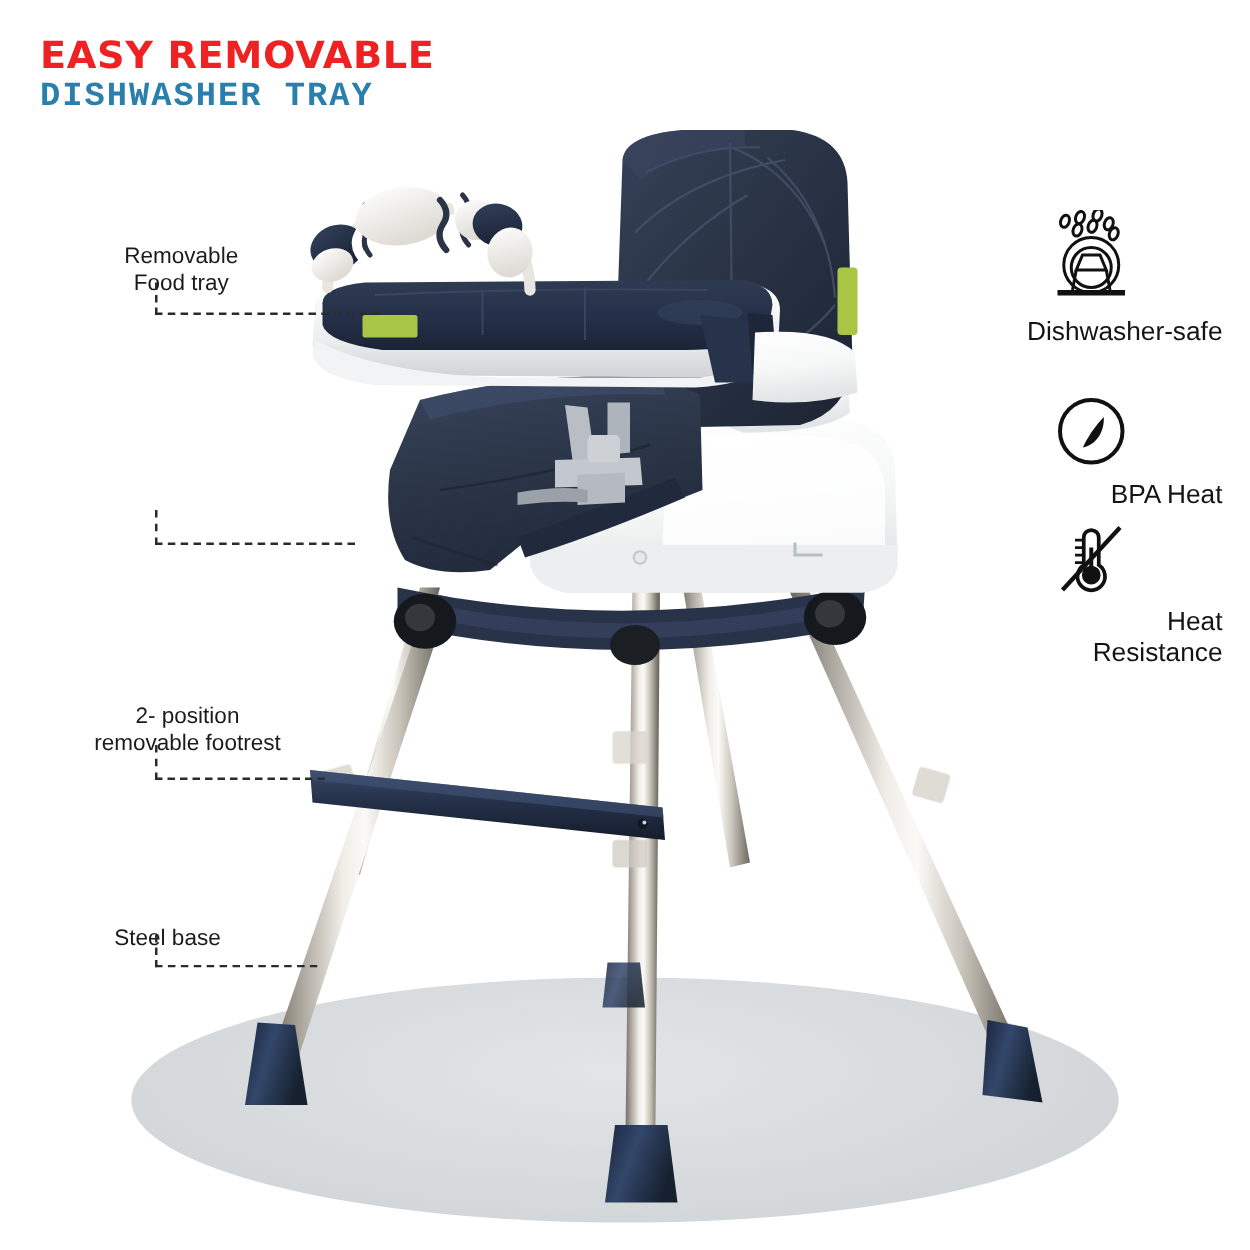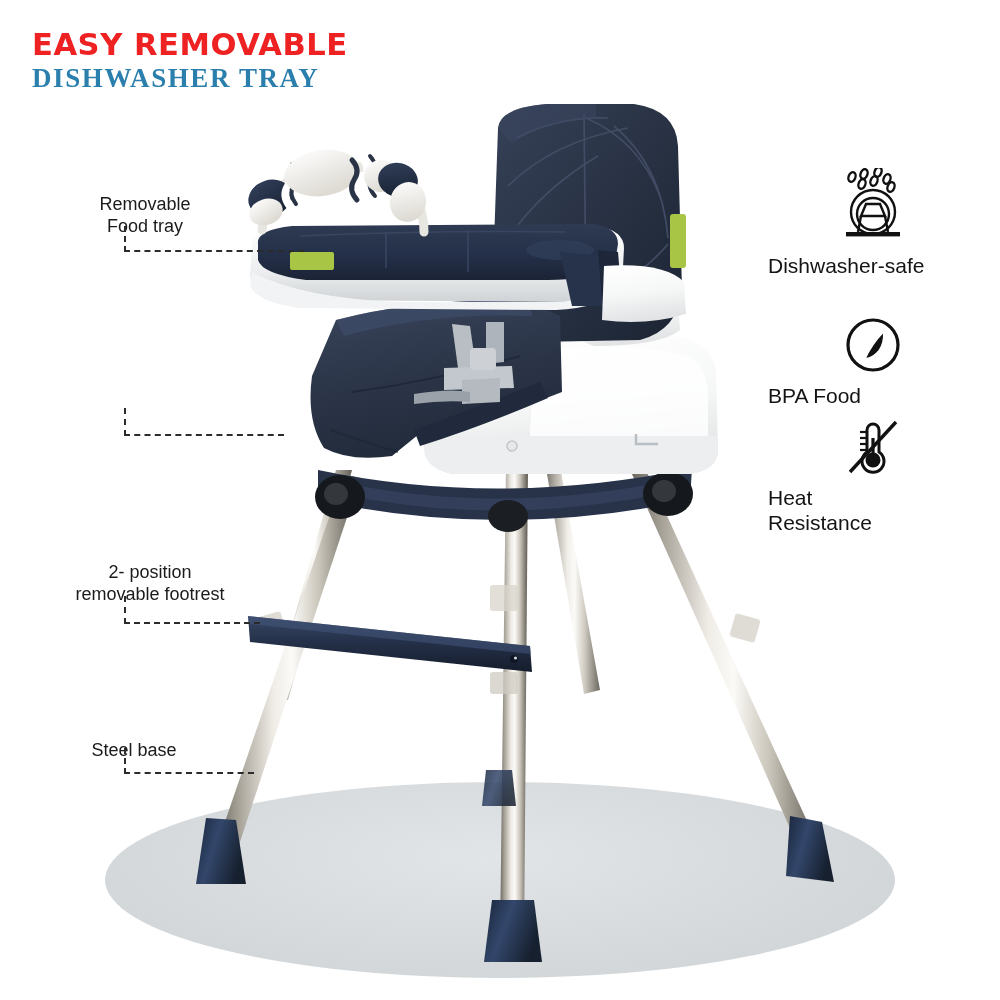--- a/index.html
+++ b/index.html
@@ -15,34 +15,34 @@
   
   .headline{position:absolute;left:32px;top:30px;line-height:1.0;}
   .headline .l1{
     font-size:30px;font-weight:bold;letter-spacing:0.5px;
     font-family:"DejaVu Sans", sans-serif;
     transform:scaleX(1.02);transform-origin:left center;
     white-space:nowrap;
   }
   .headline .l2{
     font-size:27px;font-weight:bold;letter-spacing:1.6px;
-    font-family:Liberation Serif, serif;
+    font-family:Liberation Mono, monospace;
     margin-top:5px;white-space:nowrap;
   }
 
   
   .callout{position:absolute;text-align:center;color:#1b1b1b;
     font-size:18px;line-height:1.22;font-family:"Liberation Sans", sans-serif;
     white-space:pre-line;}
   .leader{position:absolute;}
   .leader .vert{position:absolute;border-left:2px dashed #2b2b2b;}
   .leader .horiz{position:absolute;border-top:2px dashed #2b2b2b;}
 
   
-  .feature{position:absolute;width:210px;text-align:left;}
+  .feature{position:absolute;width:210px;text-align:right;}
   .feature .ficon{height:78px;display:flex;align-items:flex-end;justify-content:center;}
   .feature .flabel{font-size:21px;color:#141414;line-height:1.2;margin-top:7px;white-space:pre-line;}
 
   
   .floor{
     position:absolute;left:105px;top:782px;width:790px;height:196px;
     border-radius:50%;
     background:radial-gradient(ellipse at 48% 38%, #e2e5e7 0%, #d6dadc 55%, #ccd1d4 100%);
   }
   .prod{position:absolute;left:0;top:0;width:1000px;height:1000px;}
@@ -313,21 +313,21 @@
   </div>
 
   <div class="feature" style="left:768px;top:298px;">
     <div class="ficon">
       <svg width="62" height="62" viewBox="0 0 62 62" xmlns="http://www.w3.org/2000/svg">
         <circle cx="31" cy="31" r="25" fill="none" stroke="#111" stroke-width="3.2"></circle>
         <path d="M41 18 C42 33 34 42 24 44 C28 33 33 24 41 18 Z" fill="#111"></path>
         <path d="M41 18 C33 26 27 35 22 46" stroke="#ffffff" stroke-width="2.2" fill="none"></path>
       </svg>
     </div>
-    <div class="flabel">BPA Food</div>
+    <div class="flabel">BPA Heat</div>
   </div>
 
   <div class="feature" style="left:768px;top:400px;">
     <div class="ficon">
       <svg width="62" height="60" viewBox="0 0 62 60" xmlns="http://www.w3.org/2000/svg">
         <path d="M31 6 a6 6 0 0 1 6 6 l0 22 a11 11 0 1 1 -12 0 l0 -22 a6 6 0 0 1 6 -6 Z" fill="none" stroke="#111" stroke-width="3"></path>
         <circle cx="31" cy="42" r="7.5" fill="#111"></circle>
         <rect x="29.4" y="20" width="3.2" height="20" fill="#111"></rect>
         <g stroke="#111" stroke-width="2.2">
           <path d="M18 14 h6"></path>

